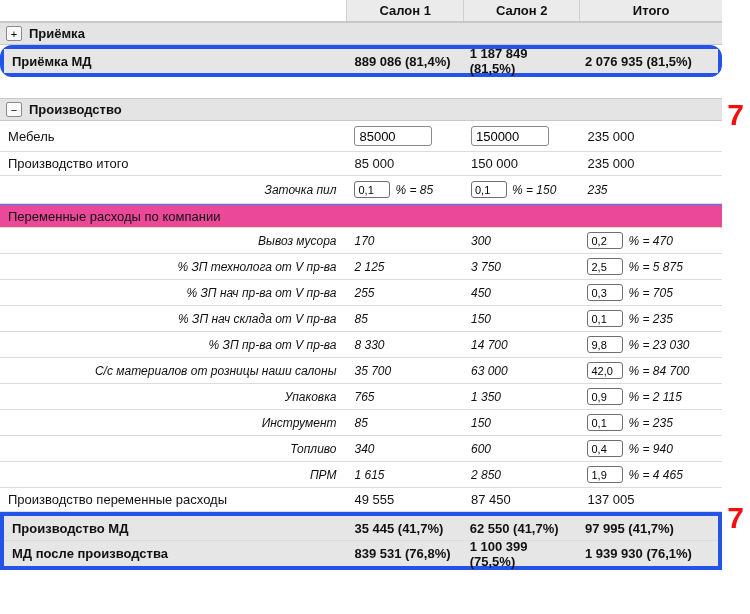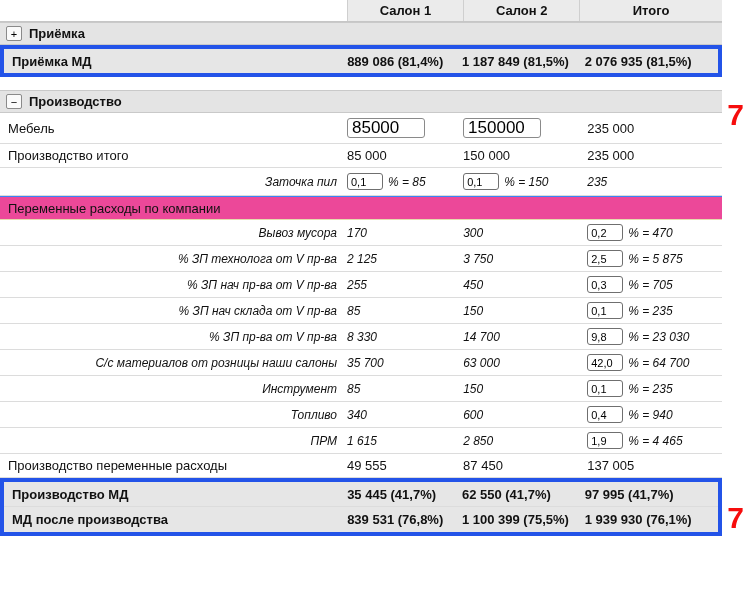--- a/index.html
+++ b/index.html
@@ -11,21 +11,21 @@
     font-family: "Liberation Sans", sans-serif;
     font-size: 13px;
     color: #111;
     background: #fff;
     overflow: hidden;
   }
   .tbl { width: 722px; }
 
   .row { display:flex; align-items:center; border-bottom:1px solid #dcdcdc; background:#fff; }
   .c-label { width:358px; padding:0 8px; }
-  .c-val   { width:120px; padding:0 0; }
+  .c-val   { width:120px; padding:0 8px; }
   .c-tot   { width:147px; padding:0 8px; }
   .c-full  { width:722px; padding:0 8px; }
 
   
   .row.header { height:22px; border-bottom:1px solid #c6c6c6; }
   .row.header .c-label { background:#fff; height:100%; }
   .row.header .hc {
     background:#ebebeb; height:100%; display:flex; align-items:center; justify-content:center;
     font-weight:bold; border-left:1px solid #cfcfcf;
   }
@@ -51,31 +51,31 @@
 
   
   .row.sub { height:26px; font-style:italic; font-size:12px; }
   .row.sub .c-label { text-align:right; padding-right:10px; }
   .row.zatochka { height:28px; }
 
   .cellflex { display:flex; align-items:center; gap:5px; }
 
   input.big {
     width:78px; height:20px; border:1px solid #8a8a8a; border-radius:3px;
-    font-size:17px; padding:1px 4px; font-family:"Liberation Sans", sans-serif; font-style:normal;
+    font-size:13px; padding:1px 4px; font-family:"Liberation Sans", sans-serif; font-style:normal;
   }
   input.small {
     width:36px; height:17px; border:1px solid #6f6f6f; border-radius:3px;
     font-size:11px; padding:1px 3px; font-family:"Liberation Sans", sans-serif; font-style:normal;
   }
 
   
   .ann-box { border:4px solid #2353e8; }
   .ann-box .row:last-child { border-bottom:none; }
-  .ann-box-1 { margin-bottom:13px; }
+  .ann-box-1 { margin-bottom:21px;border-radius:12px; }
   .ann-box-2 { margin-top:0; }
   .ann-box-2 .row { height:25px; }
 
   .ann-num {
     position:absolute; color:#f60d0d; font-weight:bold; font-size:30px; line-height:1;
     font-family:"Liberation Sans", sans-serif;
   }
   .ann-num-1 { right:6px; top:100px; }
   .ann-num-2 { right:6px; top:503px; }
 </style>
@@ -195,21 +195,30 @@
         <input class="small" type="text" value="9,8" style="">
         <span>% = 23 030</span>
       </div>
     </div>
     <div class="row sub">
       <div class="c-label">С/с материалов от розницы наши салоны</div>
       <div class="c-val">35 700</div>
       <div class="c-val">63 000</div>
       <div class="c-tot cellflex">
         <input class="small" type="text" value="42,0" style="">
-        <span>% = 64 700</span>
+        <span>% = 84 700</span>
+      </div>
+    </div>
+    <div class="row sub">
+      <div class="c-label">Упаковка</div>
+      <div class="c-val">765</div>
+      <div class="c-val">1 350</div>
+      <div class="c-tot cellflex">
+        <input class="small" type="text" value="0,9" style="">
+        <span>% = 2 115</span>
       </div>
     </div>
     <div class="row sub">
       <div class="c-label">Инструмент</div>
       <div class="c-val">85</div>
       <div class="c-val">150</div>
       <div class="c-tot cellflex">
         <input class="small" type="text" value="0,1" style="">
         <span>% = 235</span>
       </div>

